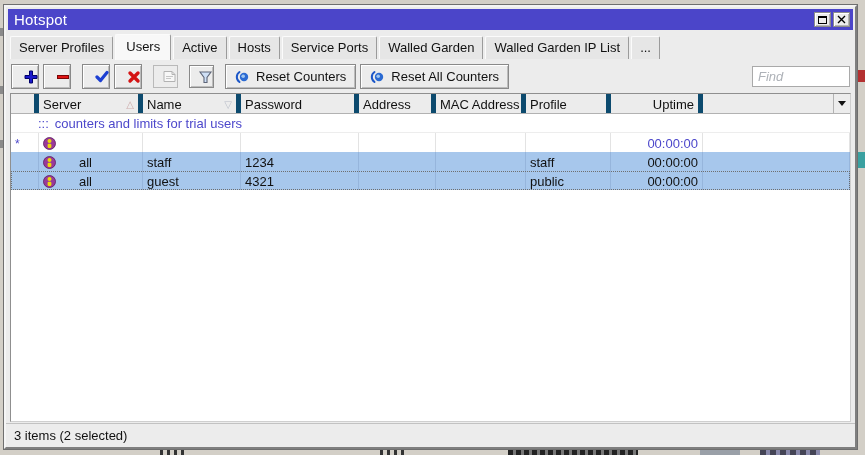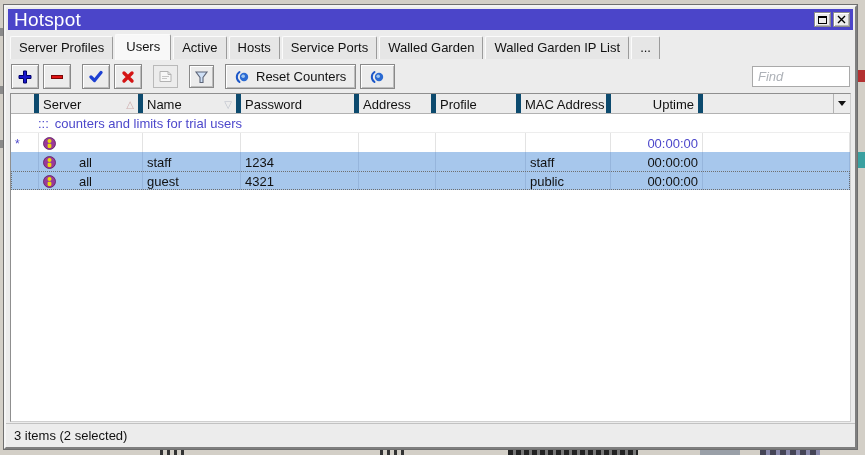--- a/index.html
+++ b/index.html
@@ -30,21 +30,21 @@
     background:#ececec;
     border:2px solid; border-color:#f5f5f5 #7f7f7f #7f7f7f #f5f5f5;
     box-shadow:0 0 0 1px #6f6f6f;
     display:flex; flex-direction:column;
   }
   .titlebar {
     margin:2px 2px 0 2px; height:21px; flex:0 0 21px;
     background:#4b45c9; color:#fff;
     display:flex; align-items:center; padding:0 3px 0 6px;
   }
-  .titlebar-label { flex:1; font-size:19px; letter-spacing:.2px; }
+  .titlebar-label { flex:1; font-size:15px; letter-spacing:.2px; }
   .tb-btn {
     width:17px; height:15px; margin-left:2px;
     background:#ececec; border:1px solid #8c8c8c;
     box-shadow:inset 1px 1px 0 #fff, inset -1px -1px 0 #b5b5b5;
     display:flex; align-items:center; justify-content:center; cursor:default;
   }
   .glyph-max { width:9px; height:8px; border:1px solid #000; border-top-width:2px; }
 
   
   .tabbar { display:flex; align-items:flex-end; padding:5px 4px 0 4px; height:29px; flex:0 0 29px; }
@@ -60,21 +60,21 @@
     background:#f8f8f8; position:relative; z-index:2;
     padding:4px 10px 6px 10px; margin-bottom:-1px;
   }
 
   
   .toolbar { display:flex; align-items:center; padding:5px 5px 4px 5px; flex:0 0 34px; }
   .tbtn {
     height:25px; background:#ececec;
     border:1px solid #898989;
     box-shadow:inset 1px 1px 0 #fff, inset -1px -1px 0 #bcbcbc;
-    display:flex; align-items:center; justify-content:center;
+    display:flex; align-items:center; justify-content:flex-end;
     margin-right:4px; cursor:default;
   }
   .tbtn.icon { width:28px; flex:0 0 28px; }
   .tbtn.small { width:25px; flex:0 0 25px; height:23px; }
   .tbtn.disabled { border-color:#b9b9b9; box-shadow:none; }
   .tbtn.txt { padding:0 9px; gap:6px; white-space:nowrap; }
   .gap-l { margin-left:7px; }
   .find-input {
     margin-left:auto; width:98px; height:21px;
     border:1px solid #a9a9a9; background:#fff;
@@ -214,20 +214,21 @@
         <circle cx="8.2" cy="6.2" r="1.8" fill="#9fc6f0"></circle>
       </svg>
       <span>Reset Counters</span>
     </div>
     <div class="tbtn txt">
       <svg width="15" height="14" viewBox="0 0 15 14">
         <path d="M4.5,2 A6,6 0 0 0 4.5,12" fill="none" stroke="#1c57c8" stroke-width="2" stroke-linecap="round"></path>
         <circle cx="9" cy="7" r="4.2" fill="#2b6ad2"></circle>
         <circle cx="8.2" cy="6.2" r="1.8" fill="#9fc6f0"></circle>
       </svg>
+      <span>Reset All Counters</span>
     </div>
     <input class="find-input" type="text" placeholder="Find" style="">
   </div>
 
   <div class="listarea">
 
     <div class="hrow">
       <div class="hcell c-flag">
         <span class="lbl"></span>
       </div>
@@ -238,25 +239,25 @@
       <div class="hcell c-name">
         <span class="lbl">Name</span>
         <span class="sort-tri tri-down">▽</span>
       </div>
       <div class="hcell c-pass">
         <span class="lbl">Password</span>
       </div>
       <div class="hcell c-addr">
         <span class="lbl">Address</span>
       </div>
+      <div class="hcell c-mac">
+        <span class="lbl">MAC Address</span>
+      </div>
       <div class="hcell c-prof">
         <span class="lbl">Profile</span>
-      </div>
-      <div class="hcell c-mac">
-        <span class="lbl">MAC Address</span>
       </div>
       <div class="hcell c-up">
         <span class="lbl">Uptime</span>
       </div>
       <div class="hcell c-x">
         <span class="lbl"></span>
         <div class="hdd-btn">
           <span class="dd-tri"></span>
         </div>
       </div>

